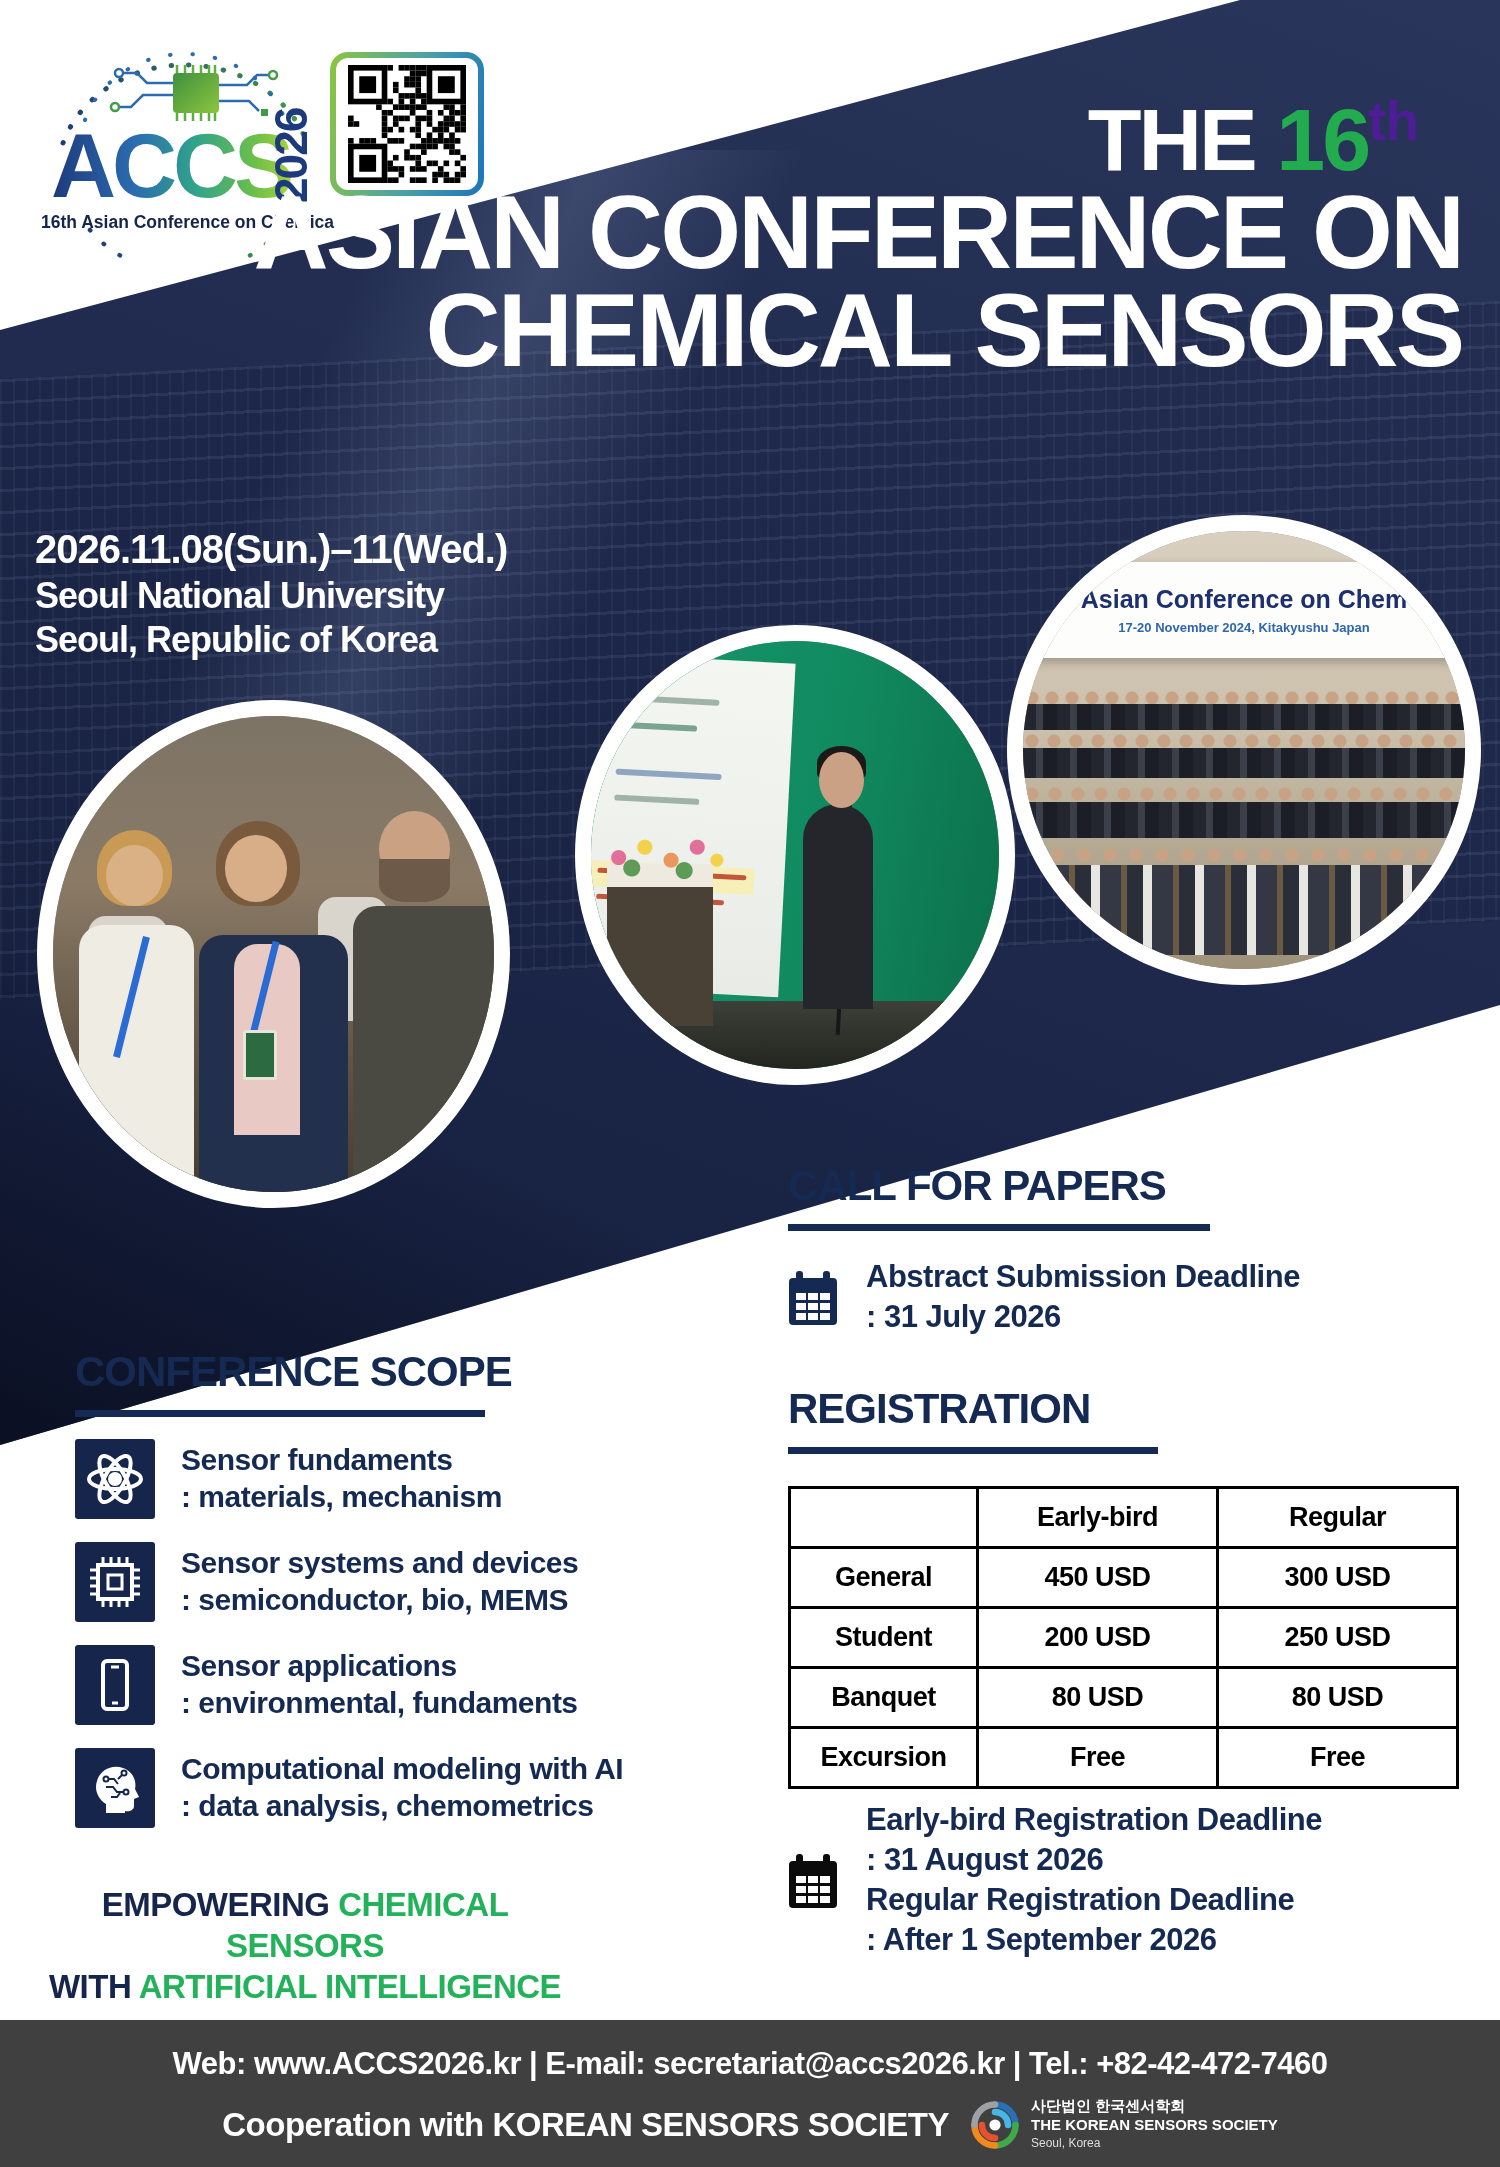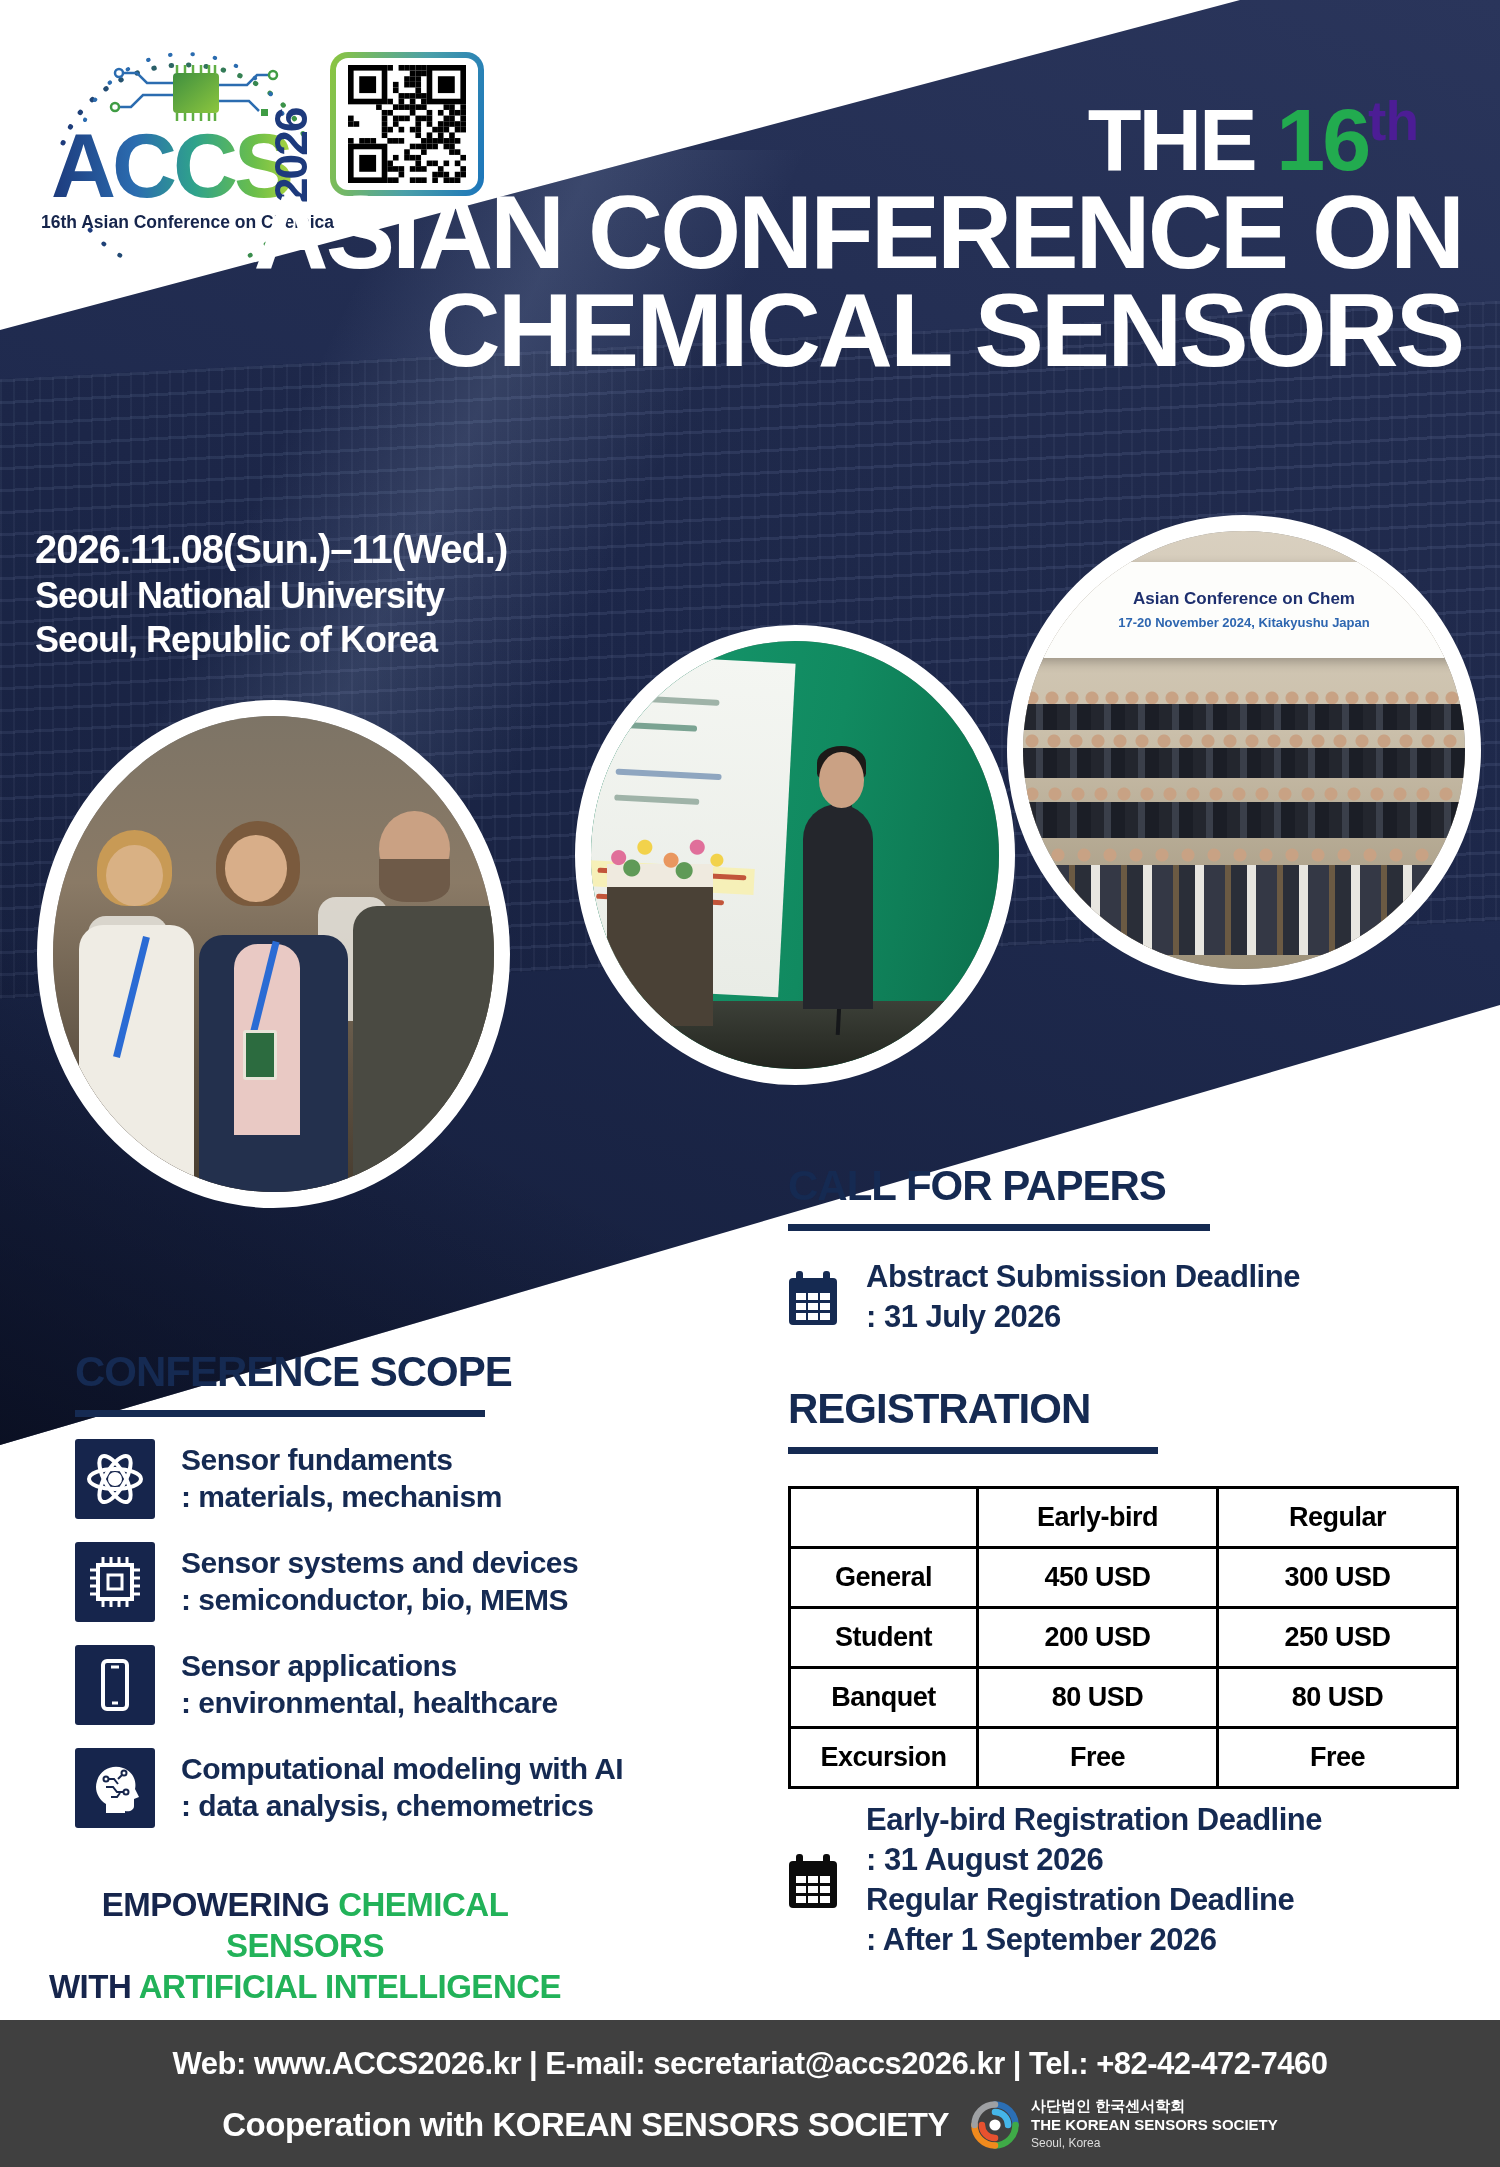--- a/index.html
+++ b/index.html
@@ -72,21 +72,21 @@
       radial-gradient(circle at 65% 80%, #5f9a57 8px, transparent 9px); }
   .spk-person-body { position:absolute; left:52%; top:38%; width:17%; height:48%; background:#24262c; border-radius:40px 40px 0 0; }
   .spk-person-head { position:absolute; left:56%; top:26%; width:11%; height:13%; background:#caa184; border-radius:50%; }
   .spk-person-hairc { position:absolute; left:55.5%; top:24.5%; width:12%; height:8%; background:#1c1a18; border-radius:50% 50% 20% 20%; }
   .spk-mic { position:absolute; left:61.5%; top:36%; width:4px; height:56%; background:#15171a; transform:rotate(3deg); }
 
   
   .ph-group { position:absolute; inset:0; background:linear-gradient(180deg,#d9d0c0 0%,#cbc0ab 45%,#9d9179 100%); }
   .grp-banner { position:absolute; left:-5%; top:7%; width:110%; height:22%; background:#fdfdfb; box-shadow:0 4px 10px rgba(0,0,0,.25);
     display:flex; flex-direction:column; align-items:center; justify-content:center; gap:6px; }
-  .grp-banner-t1 { color:#1d2f6e; font-weight:bold; font-size:17px; white-space:nowrap; }
+  .grp-banner-t1 { color:#1d2f6e; font-weight:bold; font-size:25px; white-space:nowrap; }
   .grp-banner-t2 { color:#2e66b0; font-weight:bold; font-size:13px; white-space:nowrap; }
   .crowd { position:absolute; left:0; width:100%; }
   .heads-row { height:17px; background-image:radial-gradient(circle at 9px 9px, #c8a284 6px, transparent 7px); background-size:23px 17px; background-repeat:repeat-x; }
   .bodies-row { background:repeating-linear-gradient(90deg,#23262e 0 13px,#3a3f4a 13px 20px,#1b1e26 20px 34px); }
   .bodies-row.lite { background:repeating-linear-gradient(90deg,#2a2e38 0 16px,#e8e6e0 16px 25px,#343845 25px 46px,#6b5a43 46px 52px); }
 
   
   .sec-head { color:#152a52; font-weight:bold; font-size:42px; letter-spacing:-1px; }
   .sec-underline { height:7px; background:#152a52; margin-top:14px; }
 
@@ -577,21 +577,21 @@
       <div class="scope-item">
         <div class="scope-icon">
           <svg width="62" height="62" viewBox="0 0 62 62">
             <rect x="19" y="7" width="24" height="48" rx="4" fill="none" stroke="#fff" stroke-width="4"></rect>
             <line x1="27" y1="13" x2="35" y2="13" stroke="#fff" stroke-width="3"></line>
             <line x1="28" y1="49" x2="34" y2="49" stroke="#fff" stroke-width="3"></line>
           </svg>
         </div>
         <div class="scope-text">
           <div>Sensor applications</div>
-          <div>: environmental, healthcare</div>
+          <div>: environmental, fundaments</div>
         </div>
       </div>
 
       <div class="scope-item">
         <div class="scope-icon">
           <svg width="62" height="62" viewBox="0 0 62 62">
             <path d="M22,56 L22,47 C14,42 10,33 13,24 C16,13 28,7 39,11 C48,14 53,23 51,32 L55,40 L50,42 L50,49 C50,53 46,55 41,54 L41,56 Z" fill="#fff"></path>
             <g fill="none" stroke="#16254c" stroke-width="2">
               <polyline points="24,22 30,22 34,27"></polyline>
               <polyline points="22,30 29,30 33,35 40,35"></polyline>

